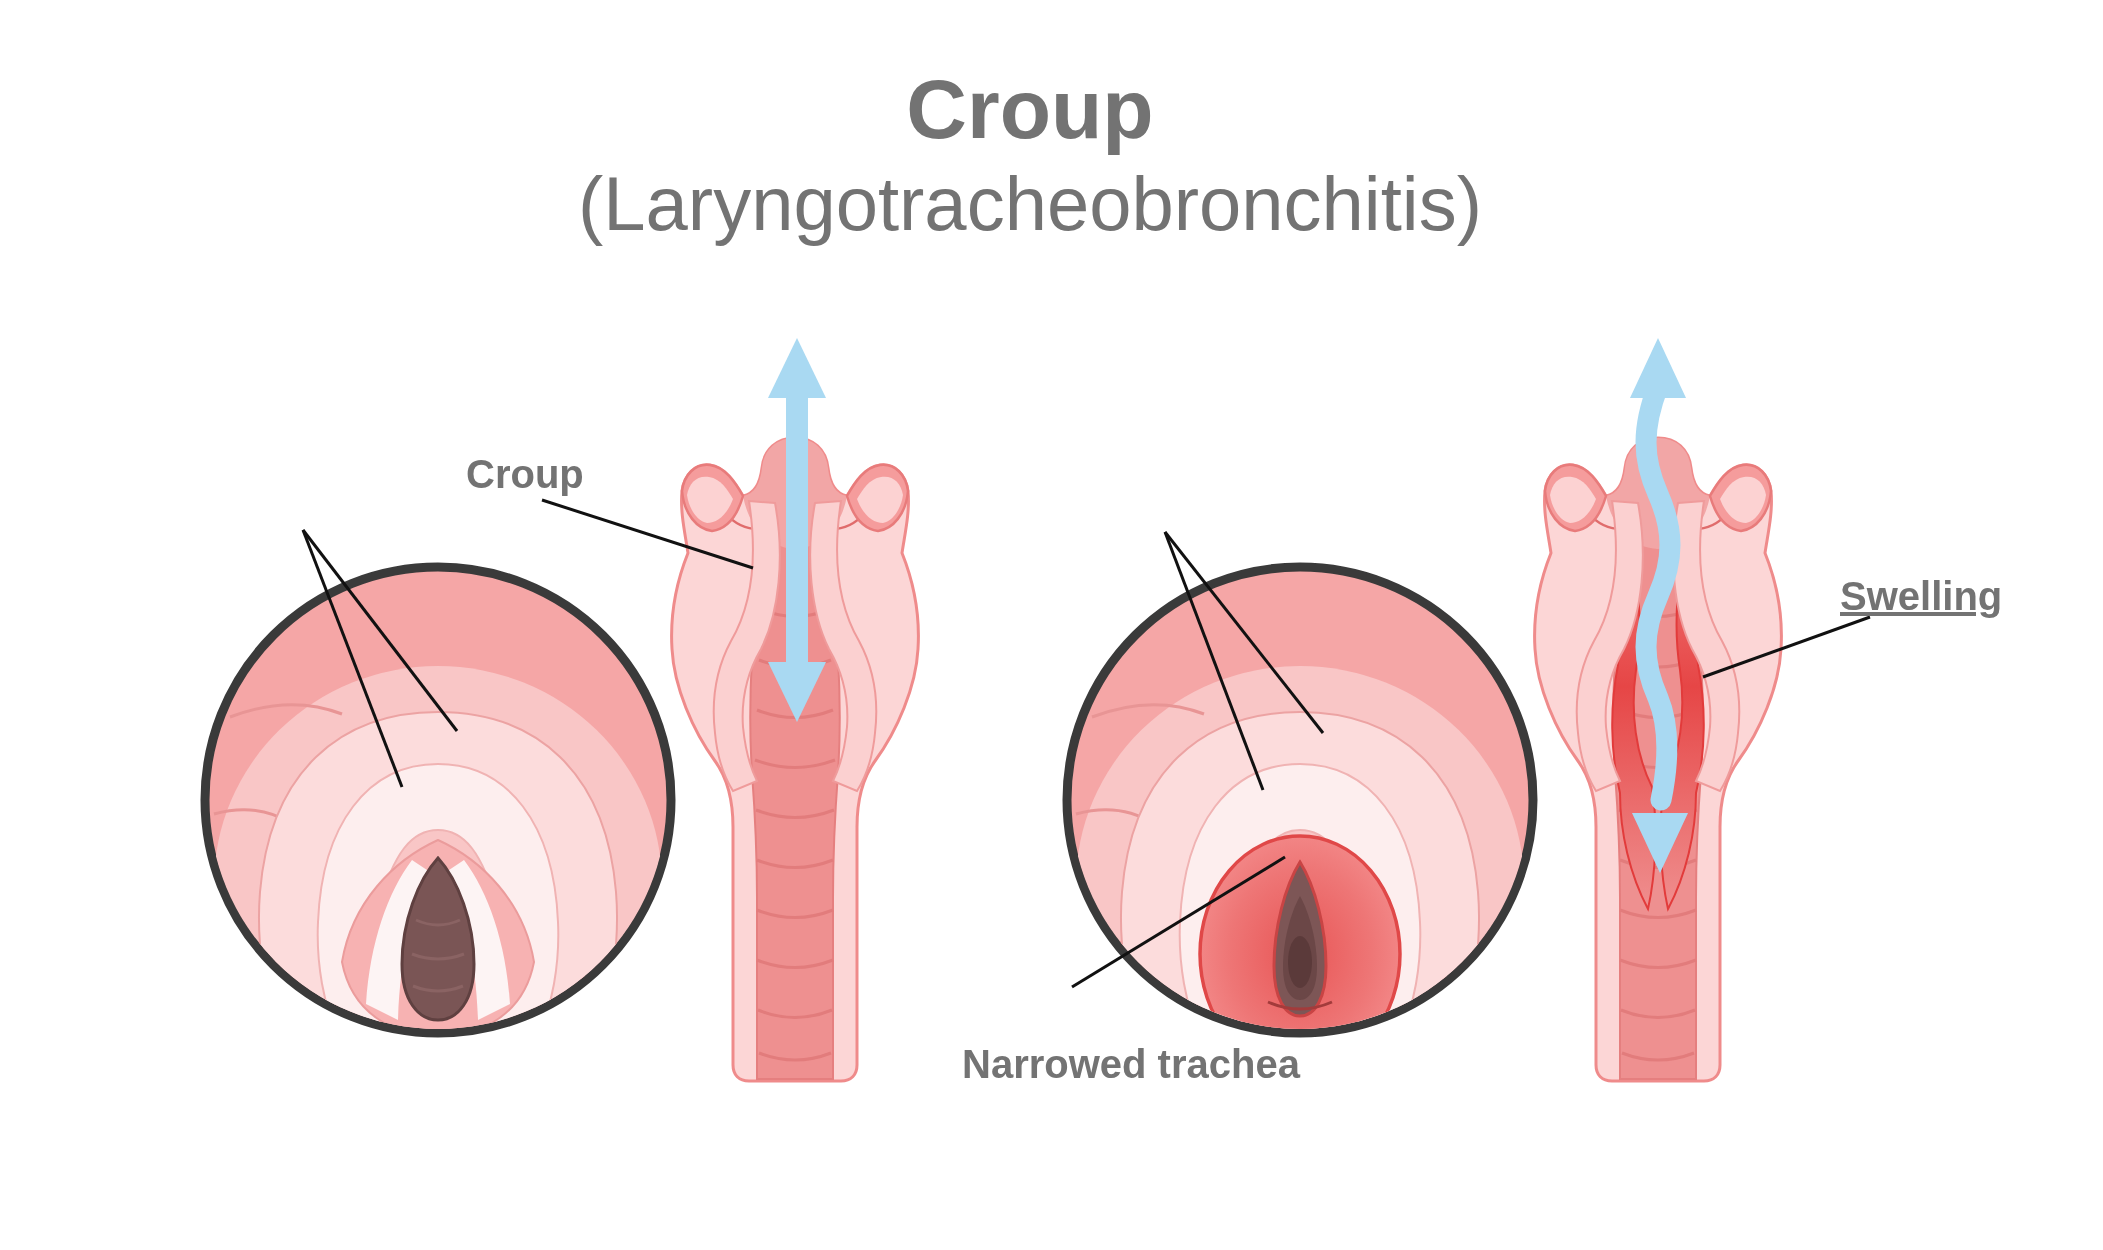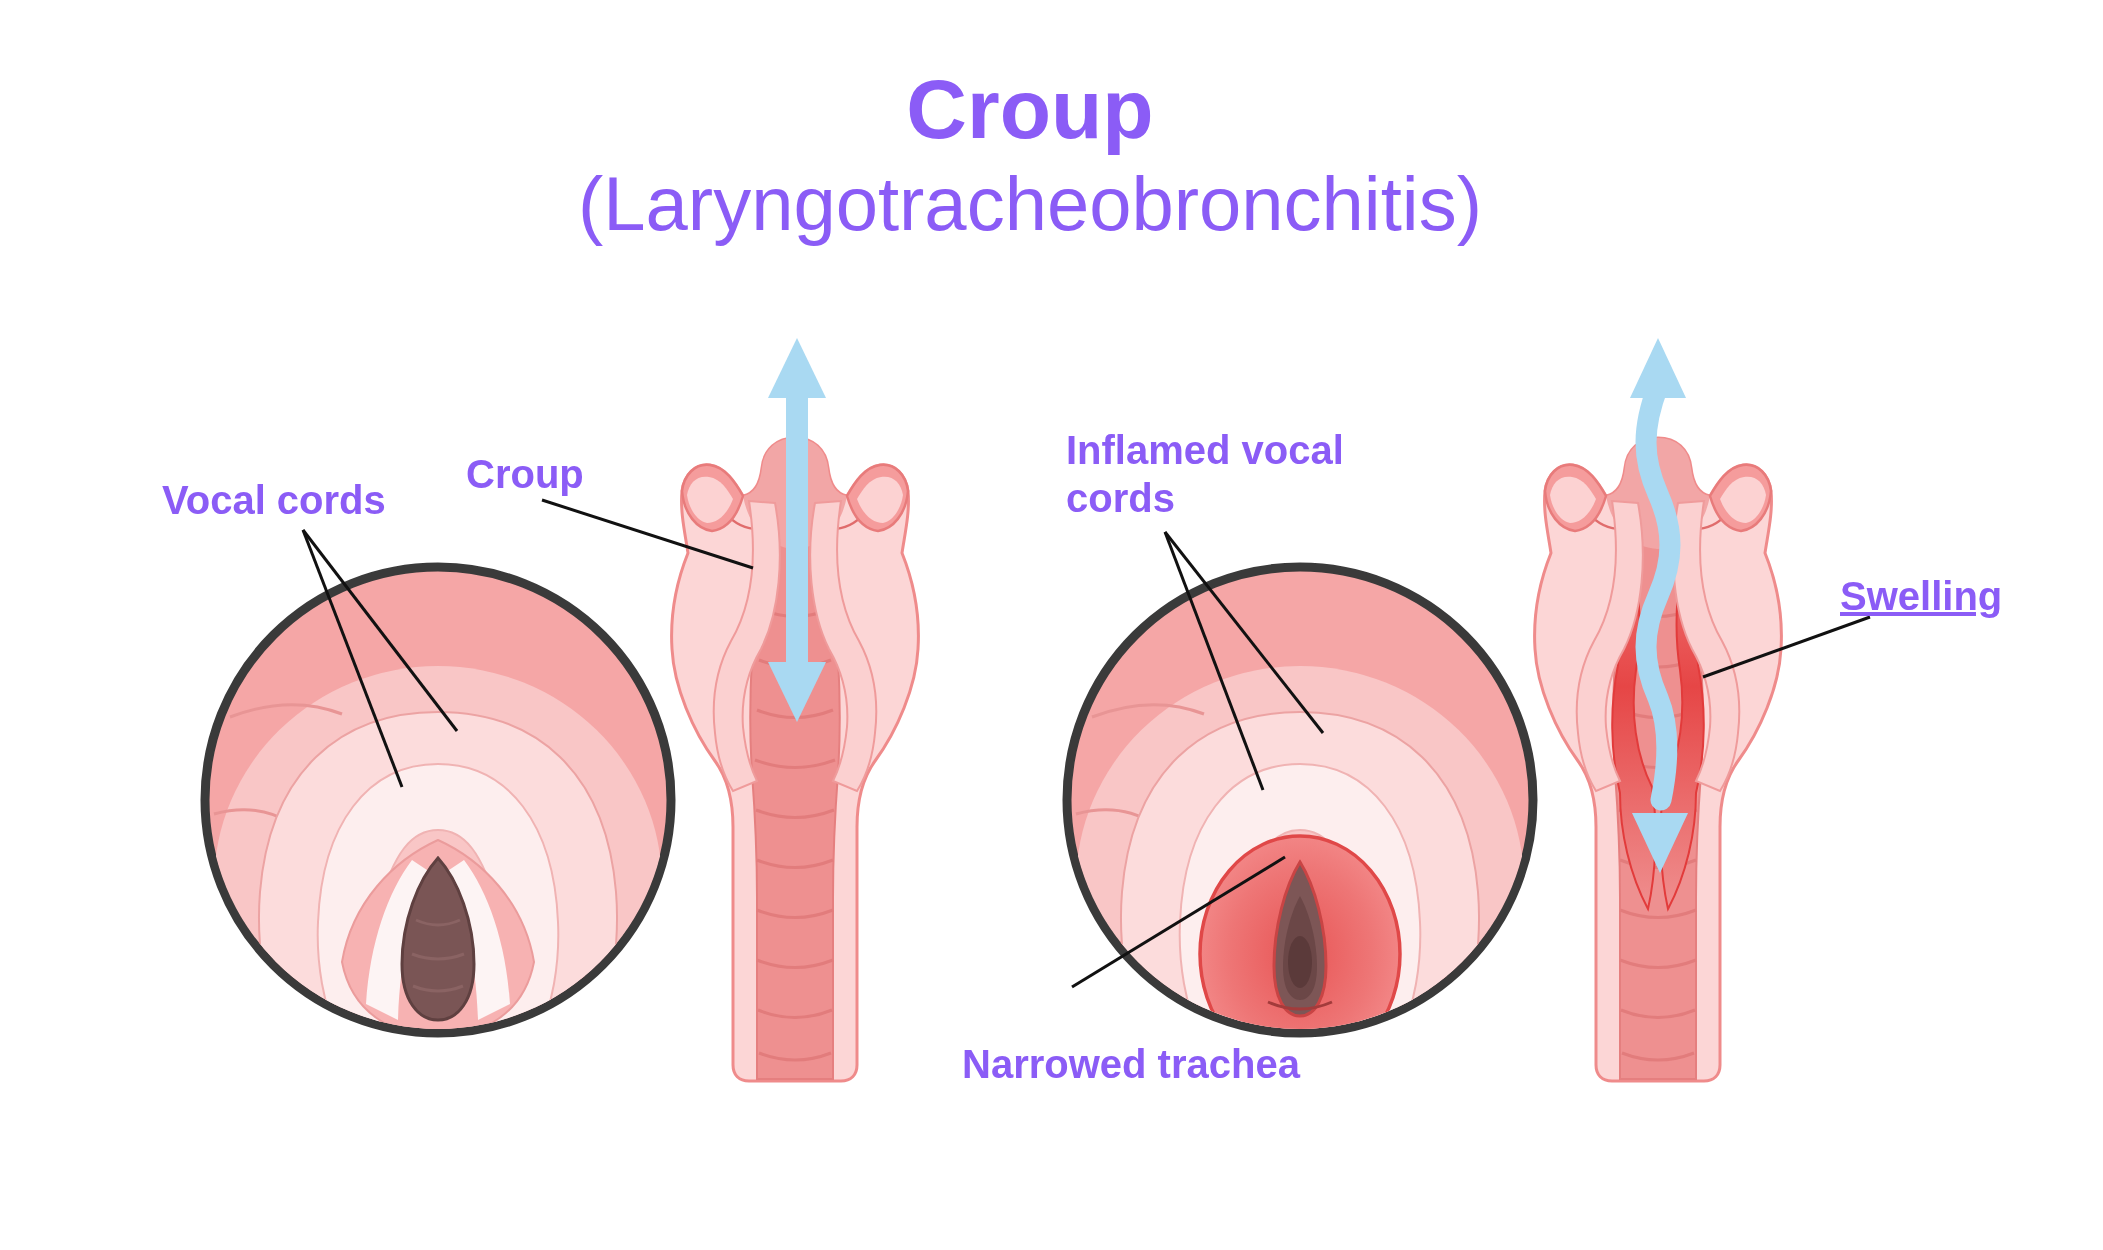--- a/index.html
+++ b/index.html
@@ -1,17 +1,17 @@
 <!DOCTYPE html>
 <html><head>
 <meta charset="utf-8">
 <style>
   html,body{margin:0;padding:0;background:#fff;}
   .stage{position:relative;width:2103px;height:1250px;background:#ffffff;overflow:hidden;
-         font-family:"Liberation Sans",sans-serif;color:#8b5cf6;}
+         font-family:"Liberation Sans",sans-serif;color:#737373;}
   .titleblock{position:absolute;top:62px;left:0;width:2060px;text-align:center;}
   .title{font-size:84px;font-weight:700;line-height:1.12;}
   .subtitle{font-size:76px;font-weight:400;line-height:1.1;margin-top:6px;}
   .lbl{position:absolute;font-size:40px;font-weight:700;white-space:nowrap;line-height:1.2;}
   .lbl.multiline{white-space:pre-line;}
   .ill{position:absolute;}
   svg{display:block;}
 </style>
 </head>
 <body>
@@ -217,19 +217,16 @@
       <polygon points="797,722 768,662 826,662"></polygon>
     </g>
     <g>
       <path d="M 1658 386 C 1642 428 1642 458 1658 494 C 1674 530 1674 560 1658 596
                C 1642 632 1642 662 1658 698 C 1668 722 1670 756 1661 800" fill="none" stroke="#a9d9f2" stroke-width="21" stroke-linecap="round"></path>
       <polygon points="1658,338 1630,398 1686,398" fill="#a9d9f2"></polygon>
       <polygon points="1660,873 1632,813 1688,813" fill="#a9d9f2"></polygon>
     </g>
   </svg>
 
-  <div class="lbl" style="left:162px;top:476px;">Vocal cords</div>
   <div class="lbl" style="left:466px;top:450px;">Croup</div>
-  <div class="lbl multiline" style="left:1066px;top:426px;">Inflamed vocal
-cords</div>
   <div class="lbl" style="left:934px;top:1040px;margin-left:28px;">Narrowed trachea</div>
   <div class="lbl" style="left:1840px;top:572px;text-decoration:underline;">Swelling</div>
 </div>
 
 </body></html>

